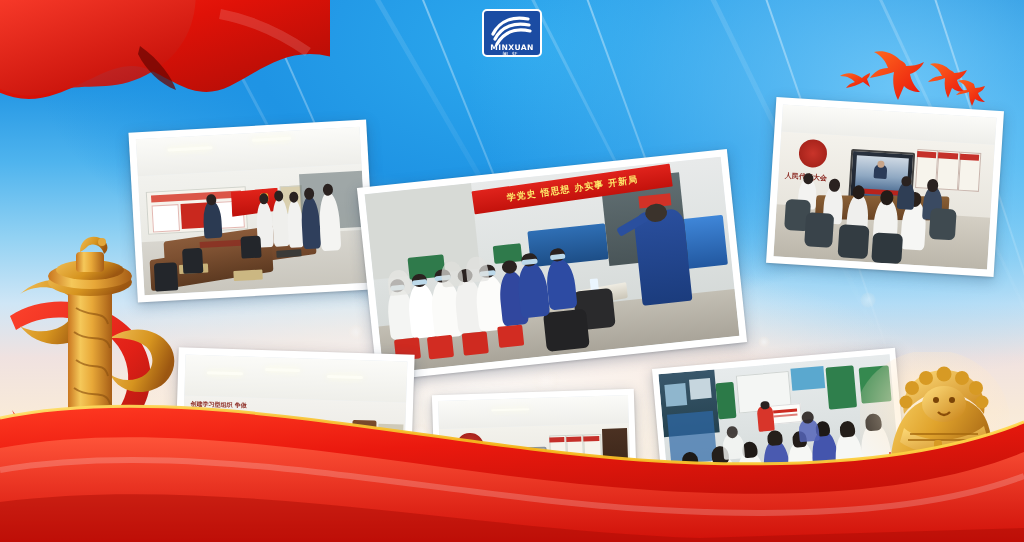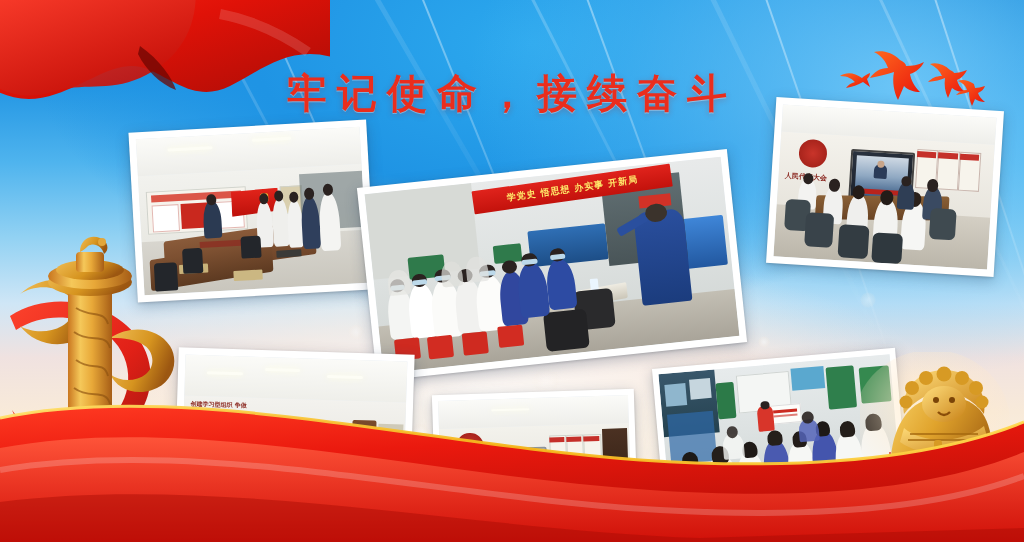--- a/index.html
+++ b/index.html
@@ -188,23 +188,34 @@
     </defs>
     <g fill="url(#bg1)">
       <path d="M38,40 C30,34 22,34 16,38 C24,38 28,41 31,44 C27,45 24,47 22,50 C28,49 34,47 39,44 L46,49 L43,41 C45,39 46,37 46,35 C43,36 40,38 38,40 Z"></path>
       <path d="M76,22 C68,14 58,12 50,14 C58,18 62,24 64,30 C56,30 50,34 46,40 C56,38 64,36 70,34 C68,44 70,54 74,62 L80,48 C84,52 90,54 96,54 C90,48 87,42 86,36 C92,34 97,30 100,24 C94,27 88,28 82,28 C82,26 80,24 76,22 Z"></path>
       <path d="M126,32 C120,26 112,24 106,26 C112,29 116,33 118,38 C112,38 108,40 104,44 C111,43 117,42 121,40 C120,47 121,54 124,60 L128,50 C132,53 136,54 141,54 C136,50 134,46 133,42 C138,40 141,36 143,32 C138,34 134,35 130,35 C130,34 128,33 126,32 Z"></path>
       <path d="M158,52 C152,48 146,47 142,49 C147,51 150,54 151,58 C146,58 143,60 140,63 C145,62 150,61 153,60 C153,65 154,70 156,74 L159,67 C162,69 165,70 169,70 C165,67 163,64 162,61 C166,59 168,57 169,54 C165,55 162,56 159,56 C159,55 158,53 158,52 Z" transform="translate(-8,-6)"></path>
     </g>
   </svg>
 
   <div class="logos">
+    <div class="logo-mx">
+      <svg viewBox="0 0 64 50" width="64" height="50">
+        <rect x="3" y="2" width="58" height="46" rx="4" fill="#1b4ca3" stroke="#ffffff" stroke-width="2"></rect>
+        <g stroke="#ffffff" stroke-width="3.2" fill="none" stroke-linecap="round">
+          <path d="M13,26 C20,12 34,8 48,11"></path>
+          <path d="M15,31 C22,18 35,14 49,17"></path>
+          <path d="M17,36 C24,24 36,20 50,23"></path>
+        </g>
+        <text x="32" y="42" text-anchor="middle" font-family="DejaVu Sans, sans-serif" font-size="7.6" font-weight="bold" fill="#ffffff" letter-spacing=".4">MINXUAN</text>
+        <text x="32" y="48" text-anchor="middle" font-family="DejaVu Serif, serif" font-size="5.4" fill="#ffffff" letter-spacing="4">闽轩</text>
+      </svg>
+    </div>
   </div>
 
-  <div class="title">牢记使命，接续奋斗</div>
 
   <div class="photo" style="left:133px;top:126px;width:224px;height:156px;padding:7px;transform:rotate(-3.2deg);">
     <div class="inner" style="left:7px;top:7px;right:7px;bottom:7px;">
       <div class="scene">
         <div class="ceil" style="height:24%;">
           <div class="lamp" style="left:14%;top:30%;width:20%;height:8%;"></div>
           <div class="lamp" style="left:52%;top:16%;width:17%;height:7%;"></div>
         </div>
         <div class="wall" style="top:24%;height:46%;"></div>
         <div class="board" style="left:3%;top:34%;width:44%;height:26%;background:#f6f3ec;">

